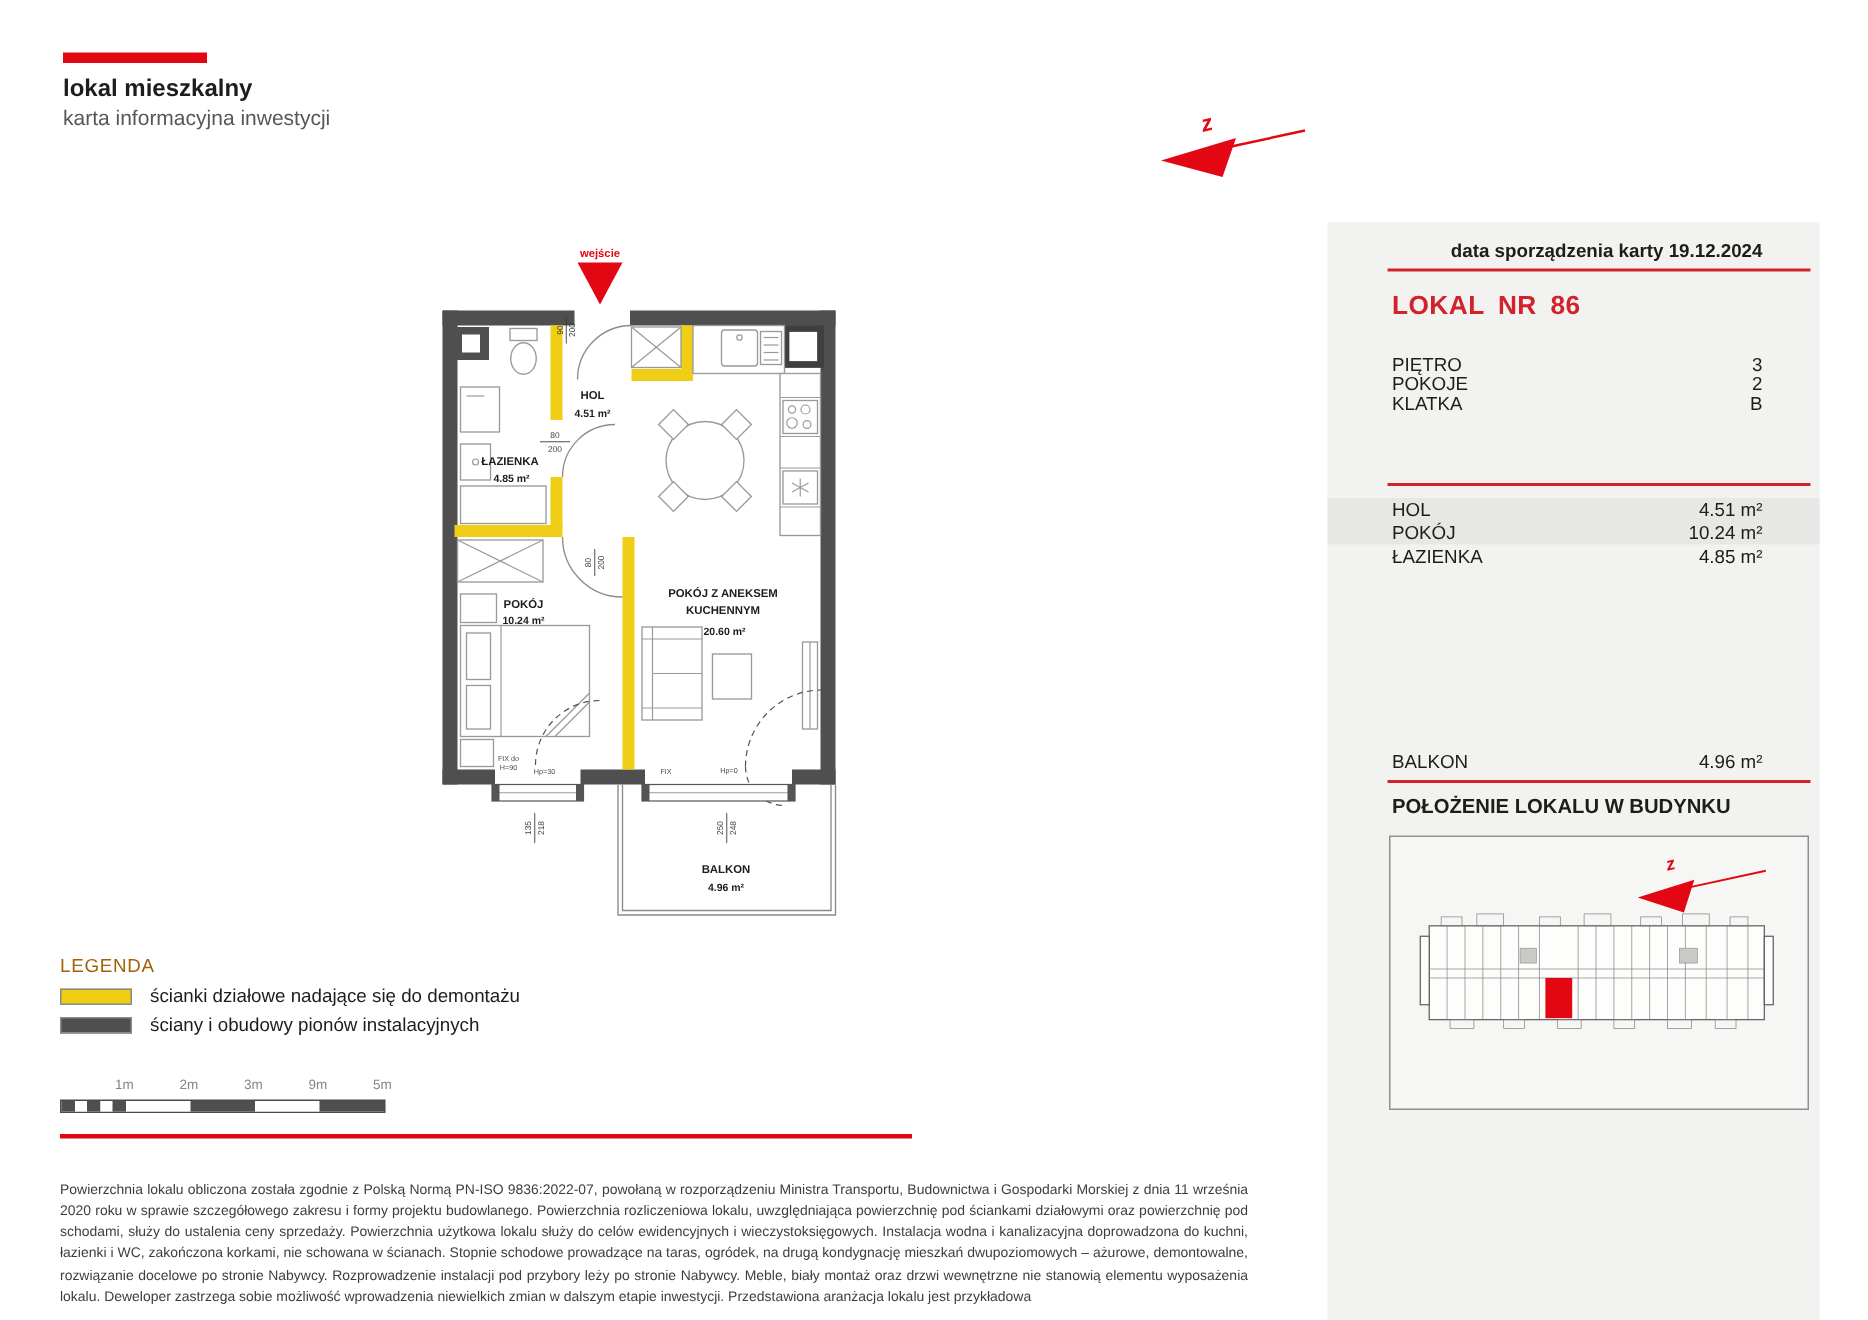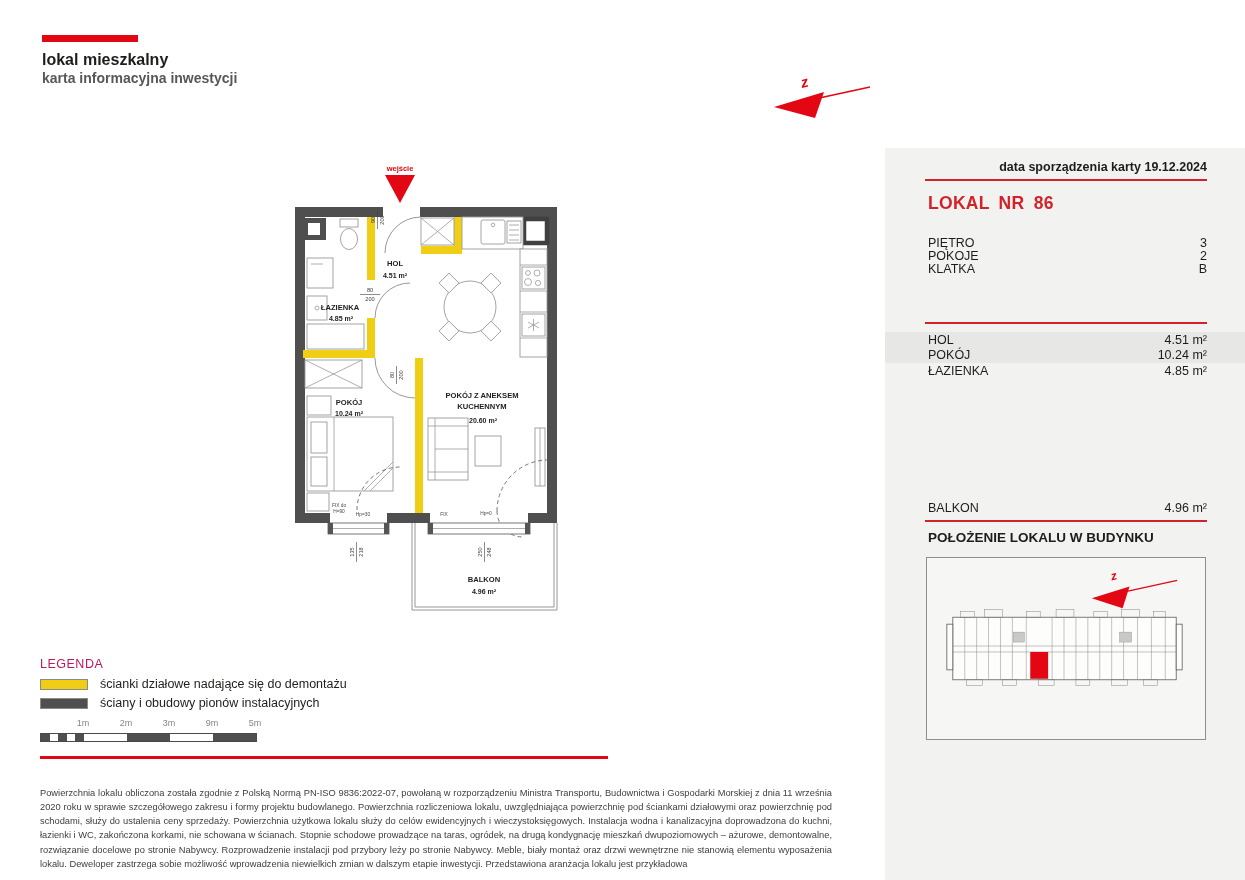--- a/index.html
+++ b/index.html
@@ -3,21 +3,21 @@
 <meta charset="utf-8">
 <style>
   html,body { margin:0; padding:0; background:#ffffff; }
   .page { position:relative; width:1245px; height:880px; background:#fff;
           font-family:"Liberation Sans", sans-serif; color:#1d1d1b; overflow:hidden; }
 
   
   .header { position:absolute; left:42px; top:35px; }
   .header-bar { width:96px; height:7px; background:#E30613; margin-bottom:9px; }
   .header-title { font-size:16px; font-weight:bold; color:#1d1d1b; line-height:1.15; }
-  .header-subtitle { font-size:14px; color:#575756; line-height:1.3;font-weight:bold; }
+  .header-subtitle { font-size:14px; color:#575756; line-height:1.3; }
 
   
   .plan-svg { position:absolute; left:278px; top:160px; width:292px; height:462px; }
   .plan-svg text { font-family:"Liberation Sans", sans-serif; }
   .room-name { font-size:7.6px; font-weight:bold; fill:#1d1d1b; text-anchor:middle; }
   .room-area { font-size:7px; font-weight:bold; fill:#1d1d1b; text-anchor:middle; }
   .dim { font-size:5.6px; fill:#3c3c3c; text-anchor:middle; }
   .dimline { stroke:#3c3c3c; stroke-width:0.6; }
   .tinylab { font-size:4.8px; fill:#4a4a4a; text-anchor:middle; }
   .wall { fill:#4F4F4F; }
@@ -29,42 +29,42 @@
   .sill { fill:#ffffff; stroke:#555; stroke-width:0.8; }
   .balcony-line { stroke:#8a8a8a; stroke-width:0.9; fill:none; }
   .entrance-label { font-size:7.5px; fill:#E30613; text-anchor:middle; font-weight:bold; }
 
   
   .compass-svg { position:absolute; left:762px; top:70px; width:115px; height:55px; }
   .compass-z { font-size:15px; fill:#E30613; font-style:italic; font-weight:bold; }
 
   
   .legend { position:absolute; left:40px; top:637px; }
-  .legend-title { font-size:12.5px; color:#be185d; letter-spacing:0.5px; margin-bottom:6px;margin-top:20px; }
+  .legend-title { font-size:12.5px; color:#a16207; letter-spacing:0.5px; margin-bottom:6px; }
   .legend-row { display:flex; align-items:center; margin-bottom:5px; }
   .legend-swatch { width:48px; height:11px; margin-right:12px; border:1px solid #8a8a8a; box-sizing:border-box; }
   .legend-label { font-size:12.5px; color:#1d1d1b; }
 
   
   .scalebar { position:absolute; left:40px; top:718px; width:230px; }
   .scalebar-labels { position:relative; height:12px; font-size:9px; color:#87867e; }
   .scalebar-labels span { position:absolute; transform:translateX(-50%); }
   .scalebar-bar { position:relative; margin-top:3px; width:215px; height:7px;
                   border:1px solid #4a4a4a; box-sizing:content-box; display:flex; }
   .sb { height:100%; }
   .sb-dark { background:#4F4F4F; } .sb-light { background:#fff; }
 
   .red-divider { position:absolute; left:40px; top:756px; width:568px; height:3px; background:#E30613; }
 
   
   .footnote { position:absolute; left:40px; top:786px; width:792px;
               font-size:9.3px; line-height:1.52; color:#3d3d3c; text-align:justify; }
 
   
-  .panel { position:absolute; left:885px; top:148px; width:360px; height:732px; background:#F2F2F1; }
+  .panel { position:absolute; left:885px; top:148px; width:328px; height:732px; background:#F2F2F1; }
   .p-abs { position:absolute; left:43px; right:38px; }
   .panel-date { top:12px; text-align:right; font-size:12.5px; font-weight:bold; color:#1d1d1b; }
   .redline { position:absolute; left:40px; width:282px; height:2px; background:#D2232A; }
   .rl1 { top:31px; } .rl2 { top:174px; } .rl3 { top:372px; }
   .panel-lokal { top:45px; font-size:17.5px; font-weight:bold; color:#D2232A; letter-spacing:0.3px; word-spacing:4px; }
   .kv { display:flex; justify-content:space-between; font-size:12.5px; line-height:13.2px; }
   .kv.bold { font-weight:normal; }
   .attrs { top:89px; } .areas { top:136px; }
   .room-rows { position:absolute; left:0; right:0; top:184px; }
   .room-row { display:flex; justify-content:space-between; align-items:center;

